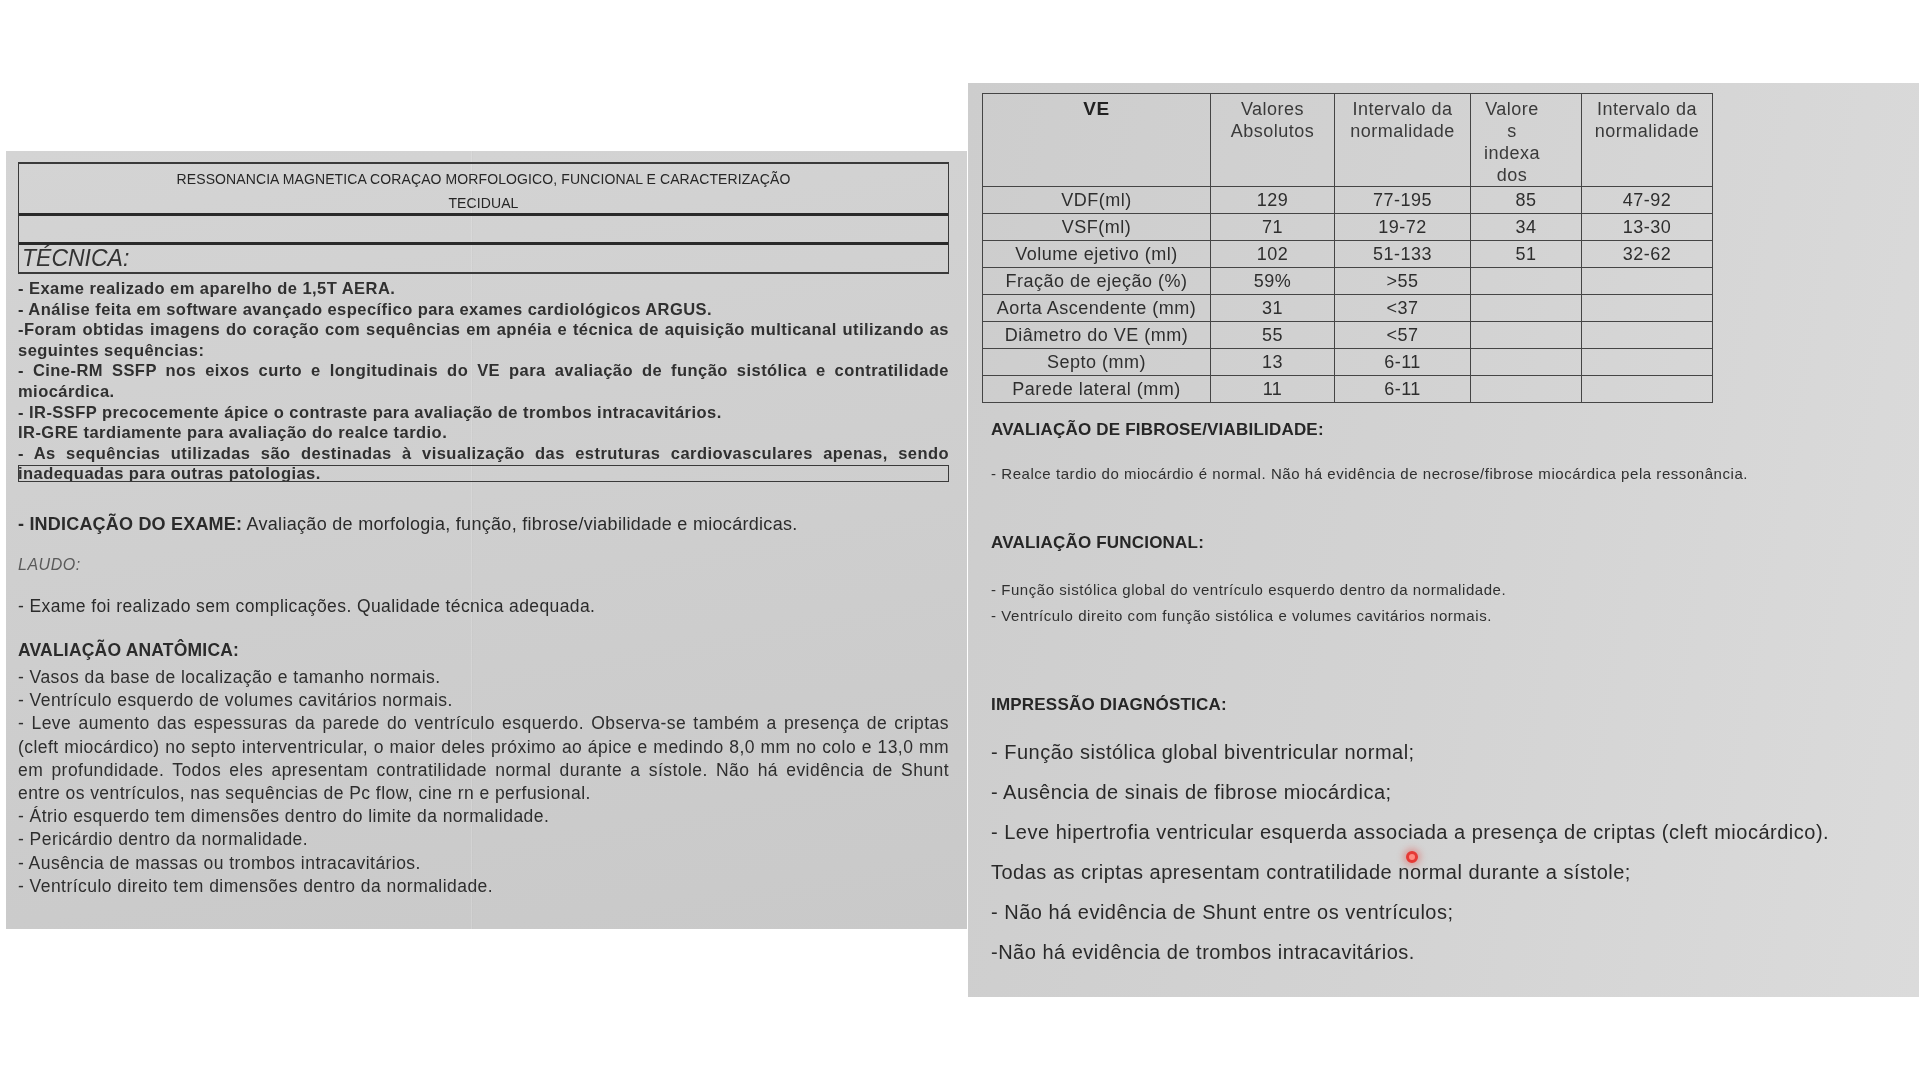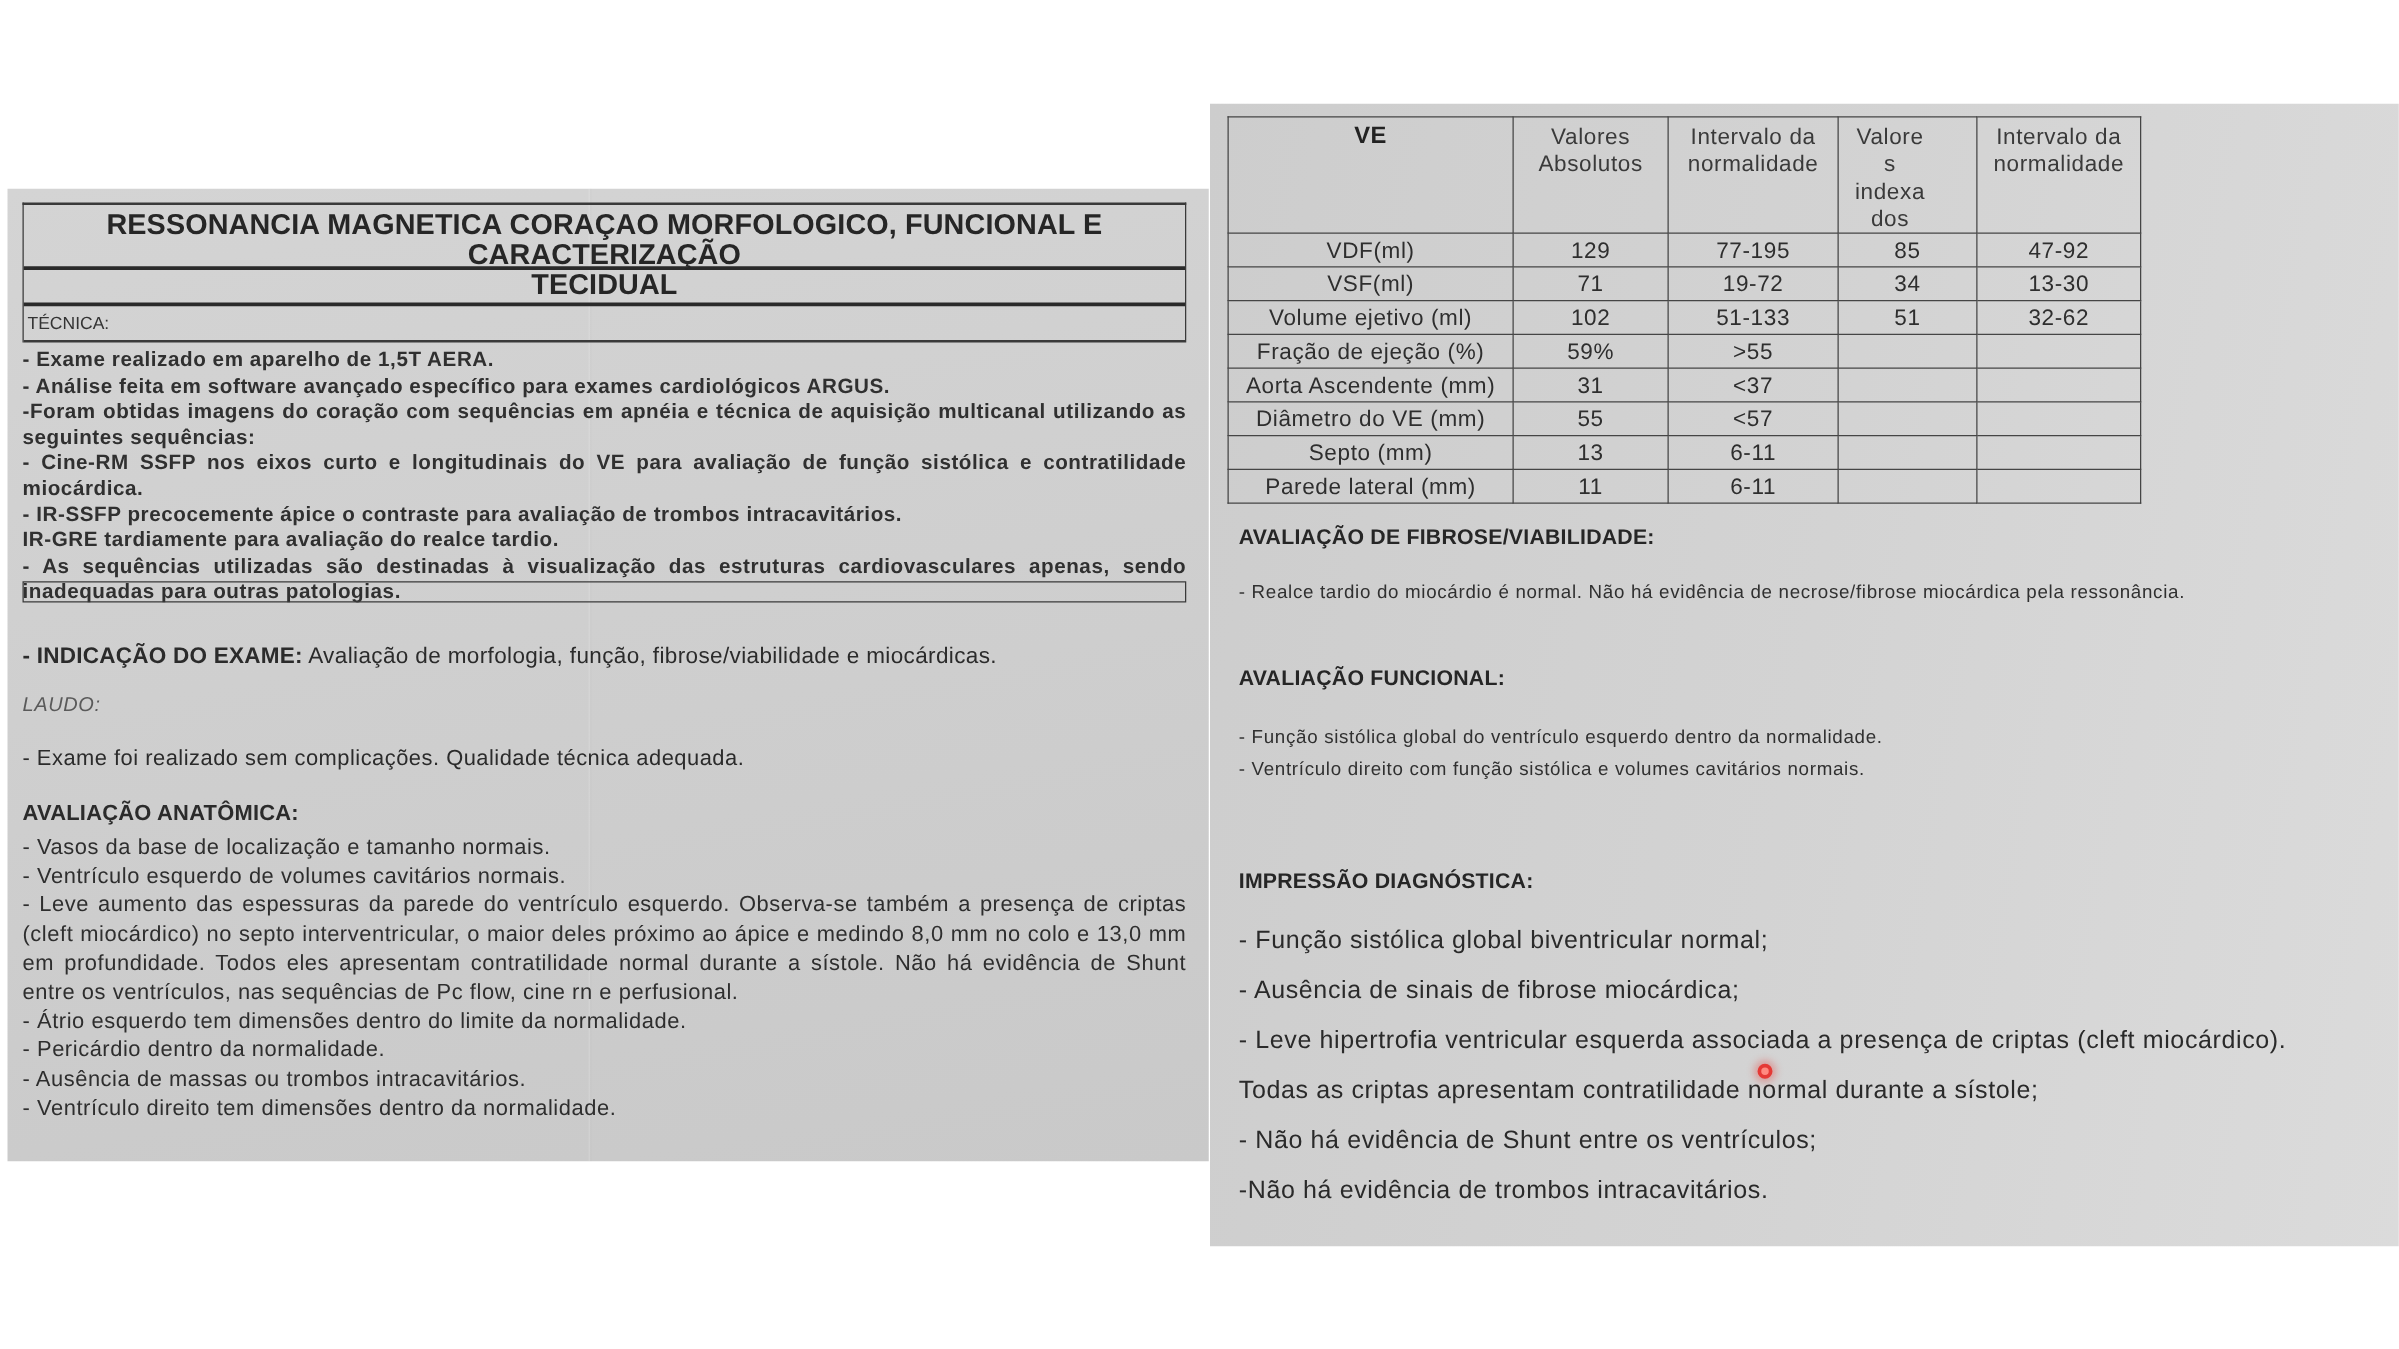--- a/index.html
+++ b/index.html
@@ -23,27 +23,27 @@
     background: linear-gradient(to right, rgba(255,255,255,0.25), rgba(0,0,0,0.04));
   }
   
   .title-box {
     position: absolute; left: 12px; top: 11px; width: 931px;
     border-left: 1.5px solid #3a3a3a; border-right: 1.5px solid #3a3a3a;
     border-top: 2px solid #3a3a3a; box-sizing: border-box;
   }
   .title-row {
     height: 52px; border-bottom: 3px solid #2a2a2a;
-    text-align: center; font-weight: bold; font-size: 23px; letter-spacing: 0.1px;
+    text-align: center; font-weight: normal; font-size: 14px; letter-spacing: 0.1px;
     line-height: 24px; padding-top: 3px; box-sizing: border-box; color: #262626;
   }
   .empty-row { height: 26px; border-bottom: 3px solid #2a2a2a; }
   .tecnica-row {
     height: 27px; border-bottom: 2px solid #3a3a3a;
-    font-size: 14px; line-height: 27px; padding-left: 3px;
+    font-style: italic; font-size: 23px; line-height: 27px; padding-left: 3px;
     color: #333;
   }
   .tecnica-list {
     position: absolute; left: 12px; top: 127px; width: 931px;
     font-size: 16.5px; letter-spacing: 0.45px; line-height: 20.6px;
     text-align: justify; color: #303030;
   }
   .tecnica-list div { margin: 0; font-weight: bold; }
   .box2 {
     position: absolute; left: 12px; top: 314px; width: 931px; height: 17px;

